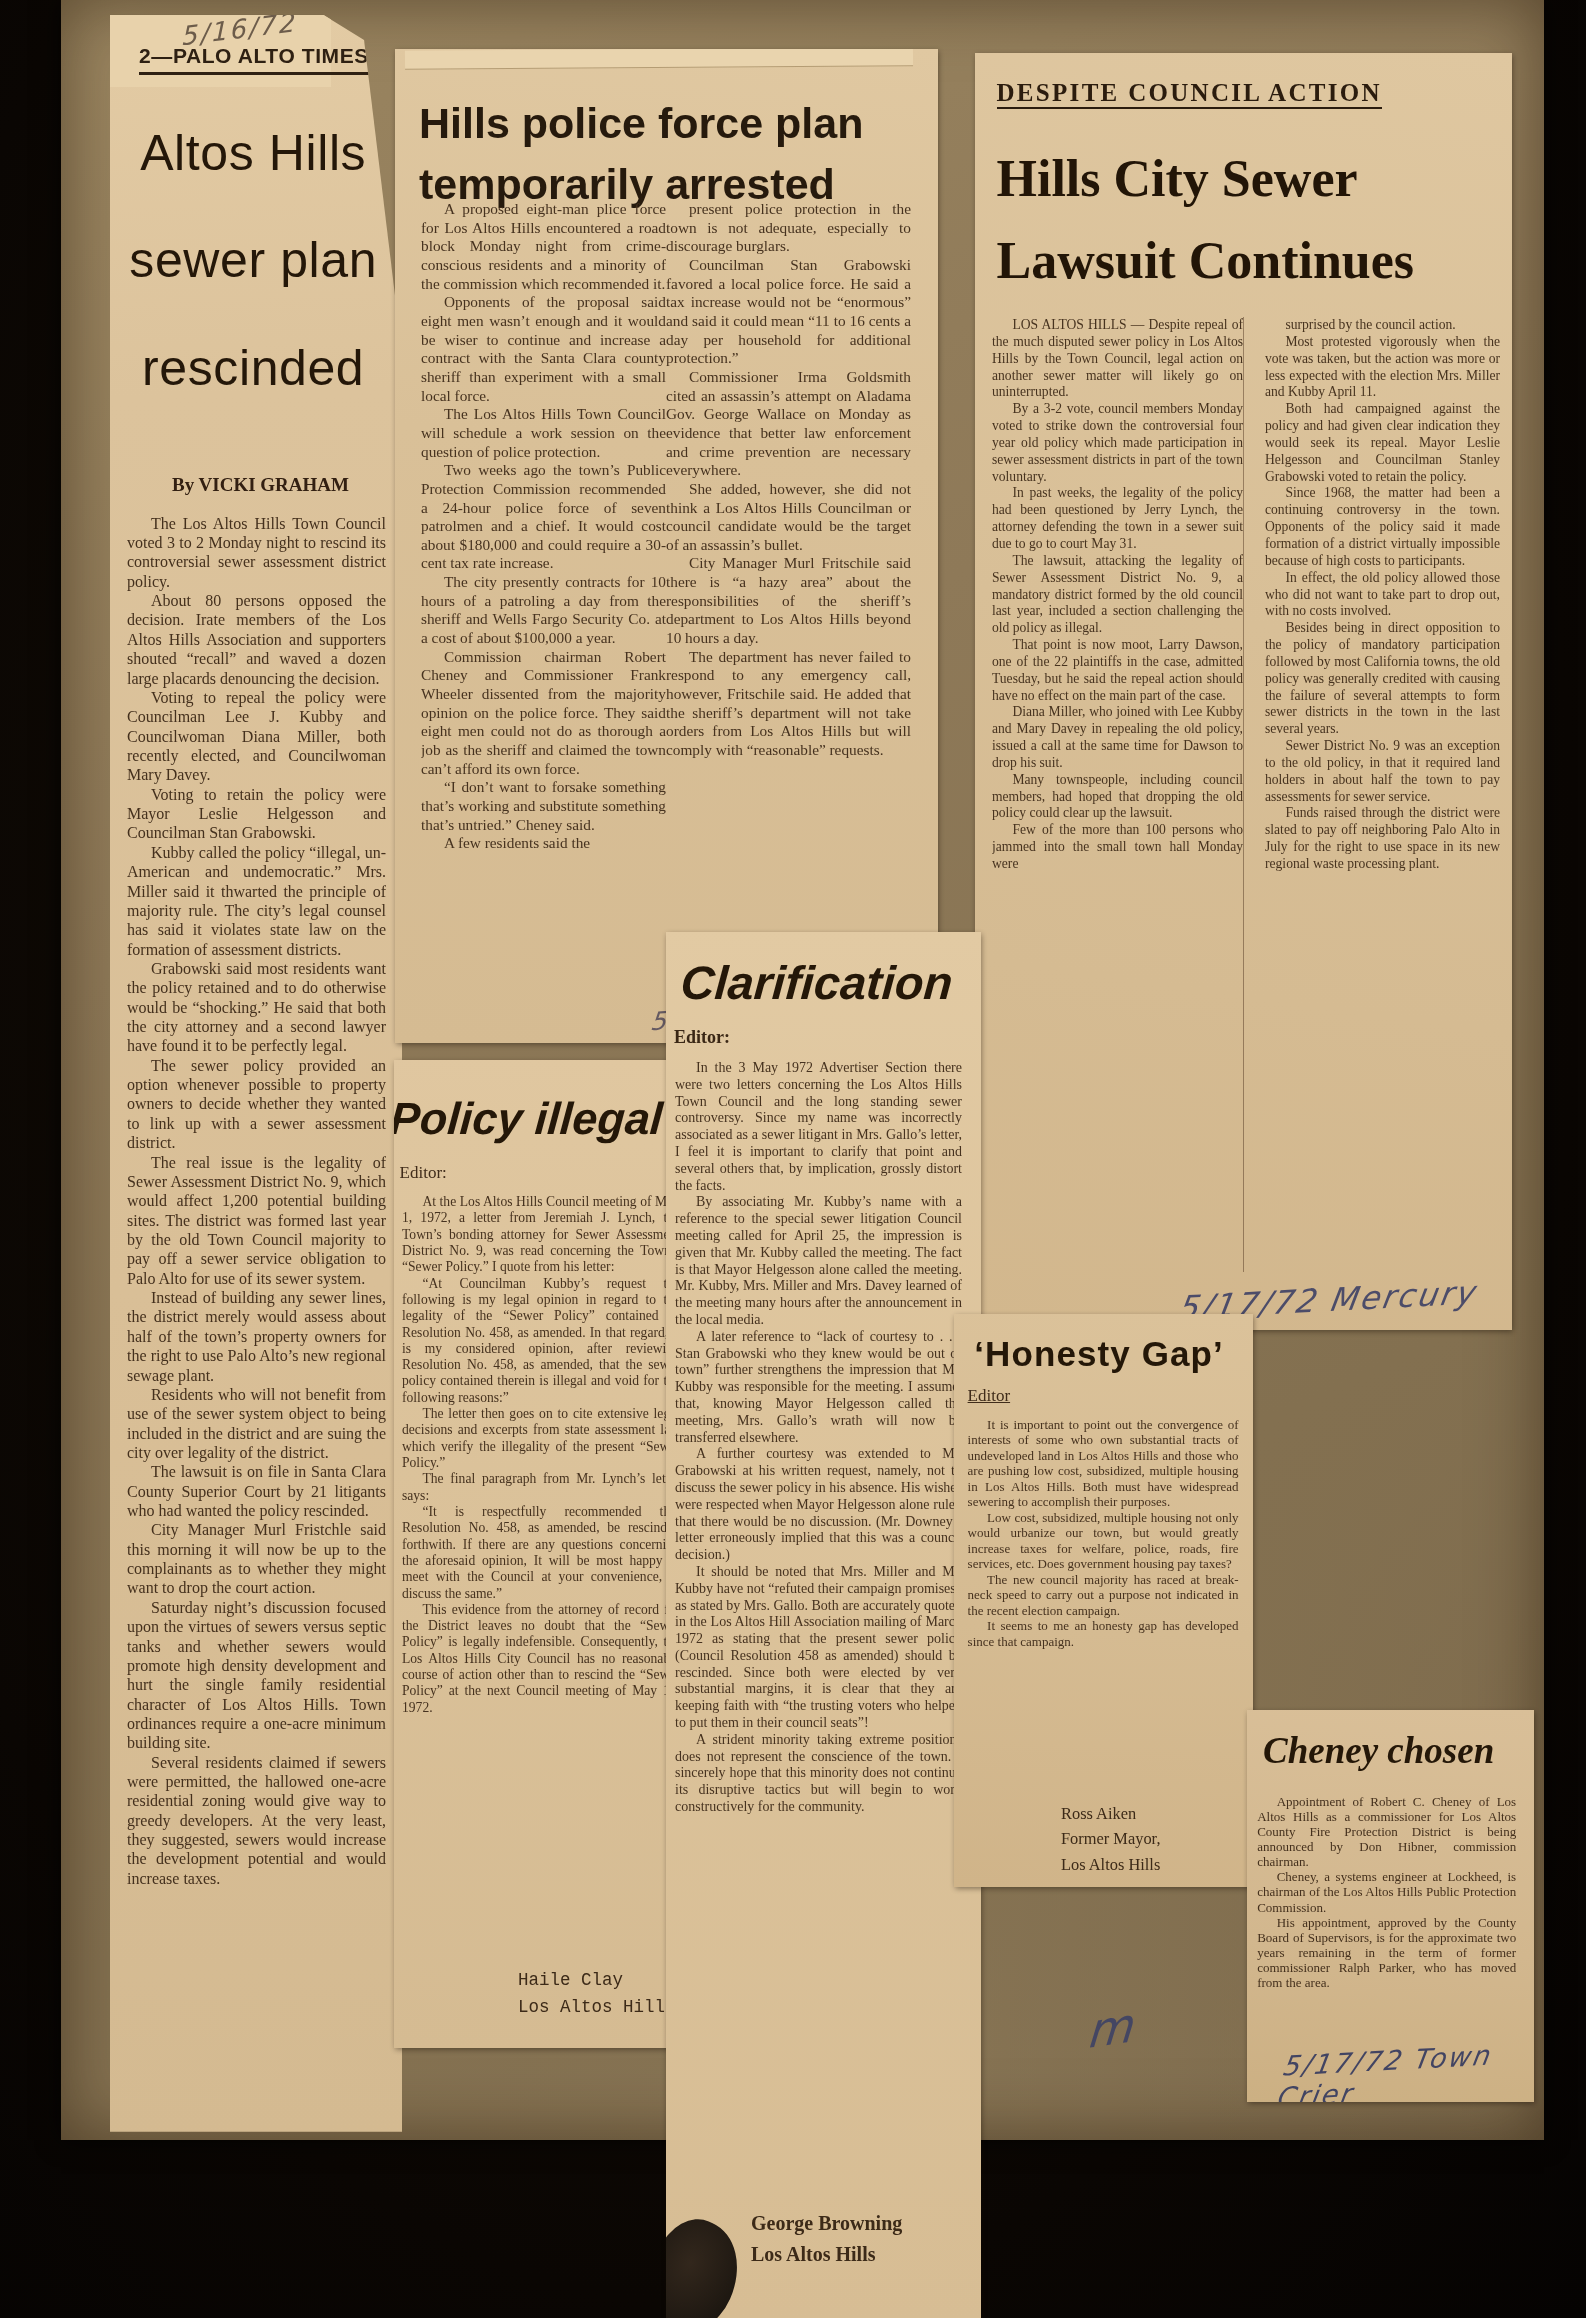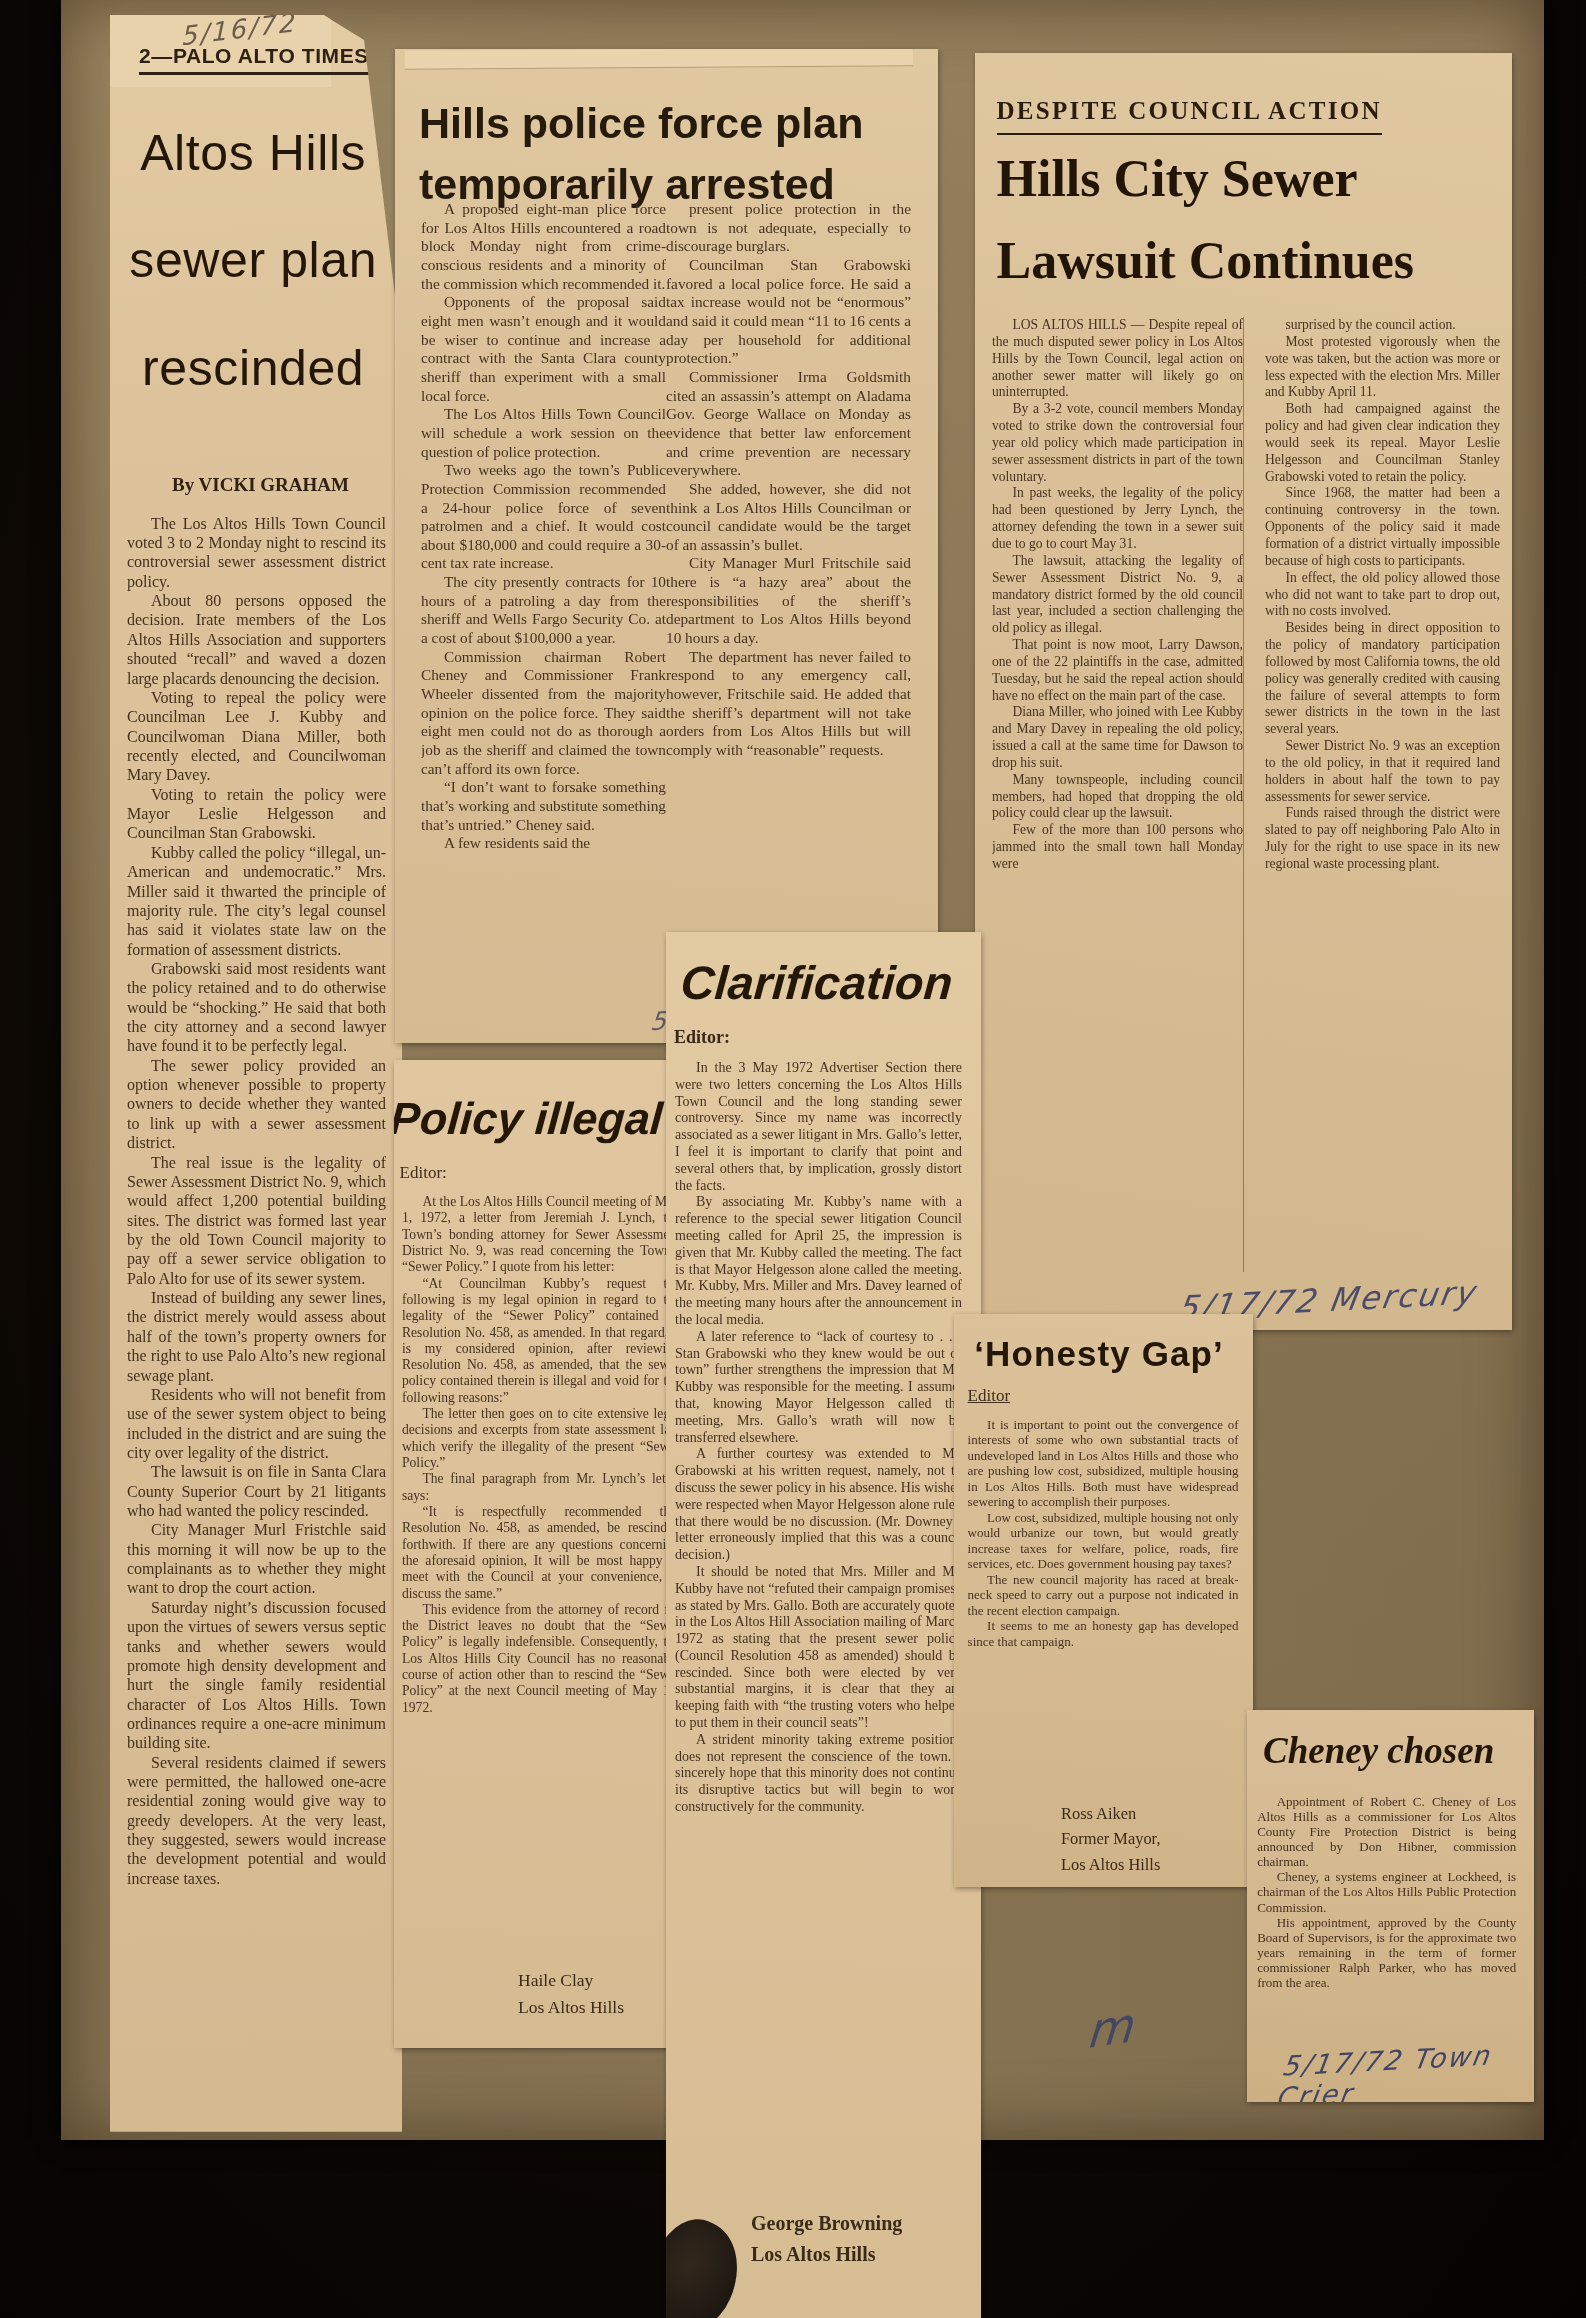--- a/index.html
+++ b/index.html
@@ -45,41 +45,41 @@
     font-family:"Liberation Sans",sans-serif; font-weight:bold; font-size:43px; line-height:1.42;
     color:#261a0d; }
   .clip-b .cols { position:absolute; left:26px; top:151px; width:508px; height:825px; display:flex; }
   .clip-b .col { width:245px; font-size:15.3px; line-height:1.22; color:#46321f; overflow:hidden; }
   .clip-b .hand-note { position:absolute; right:22.6px; bottom:16px; font-size:25px; color:#4a4256;
     transform:rotate(-4deg) skewX(-12deg); letter-spacing:1.7px; opacity:.8; }
 
   
   .clip-c { left:975px; top:53px; width:537px; height:1277px;
     background:linear-gradient(188deg,#dfc7a0 0%, #d8bf97 45%, #d2b78d 100%); }
-  .clip-c .kicker { position:absolute; left:21.5px; top:44px; font-weight:bold; font-size:25px;
-    letter-spacing:2.3px; color:#2b1c0e; border-bottom:2.8px solid #2b1c0e; padding-bottom:8px; }
+  .clip-c .kicker { position:absolute; left:21.5px; top:26px; font-weight:bold; font-size:25px;
+    letter-spacing:2.3px; color:#2b1c0e; border-bottom:2.8px solid #2b1c0e; }
   .clip-c .headline { position:absolute; left:21.5px; top:85px; width:508px;
     font-weight:bold; font-size:52px; line-height:1.58; color:#221507; font-family:"Liberation Serif",serif; }
   .clip-c .cols { position:absolute; left:17px; top:264px; width:508px; height:955px; display:flex; }
   .clip-c .col { width:251px; font-size:13.6px; line-height:1.24; color:#47331f; overflow:hidden; }
   .clip-c .col + .col { border-left:1.1px solid rgba(70,45,25,.45); padding-left:21px; width:257px; }
   .clip-c .hand-note { position:absolute; right:34px; bottom:11.3px; font-size:32px; color:#353a63;
     transform:rotate(-3deg) skewX(-14deg); letter-spacing:2.3px; opacity:.85; }
 
   
   .clip-d { left:394px; top:1060px; width:308px; height:988px;
     background:linear-gradient(182deg,#e0c7a0 0%, #dac199 50%, #d5bb92 100%); }
   .letter-title { font-family:"Liberation Sans",sans-serif; font-weight:bold; font-style:italic;
     color:#241708; transform:skewX(-4deg); }
   .clip-d .title { position:absolute; left:-4.5px; top:33px; font-size:45px; }
   .clip-d .salutation { position:absolute; left:5.6px; top:103px; font-size:17px; color:#402c1a; }
   .clip-d .body { position:absolute; left:8px; top:134px; width:278px; height:764px;
     font-size:13.6px; line-height:1.2; color:#46321f; overflow:hidden; }
   .sig { font-size:17.5px; color:#3c2a18; line-height:1.55; }
-  .clip-d .sig { position:absolute; left:124px; top:907px; }
+  .clip-d .sig { position:absolute; left:124px; top:907px;font-family:Liberation Mono, monospace; }
 
   
   .clip-e { left:666px; top:932px; width:315px; height:1386px;
     background:linear-gradient(181deg,#e2caa3 0%, #dcc39b 40%, #d7bd94 100%); }
   .clip-e .title { position:absolute; left:14.7px; top:22.6px; font-size:47px; }
   .clip-e .salutation { position:absolute; left:8px; top:95px; font-size:18px; font-weight:bold; color:#3a2715; }
   .clip-e .body { position:absolute; left:9px; top:128px; width:287px; height:1119px;
     font-size:14px; line-height:1.2; color:#46321f; overflow:hidden; }
   .clip-e .sig { position:absolute; left:85px; top:1276px; font-weight:bold; font-size:20px; }
   .shadow-object { position:absolute; left:-14.7px; top:1288px; width:85px; height:113px;

